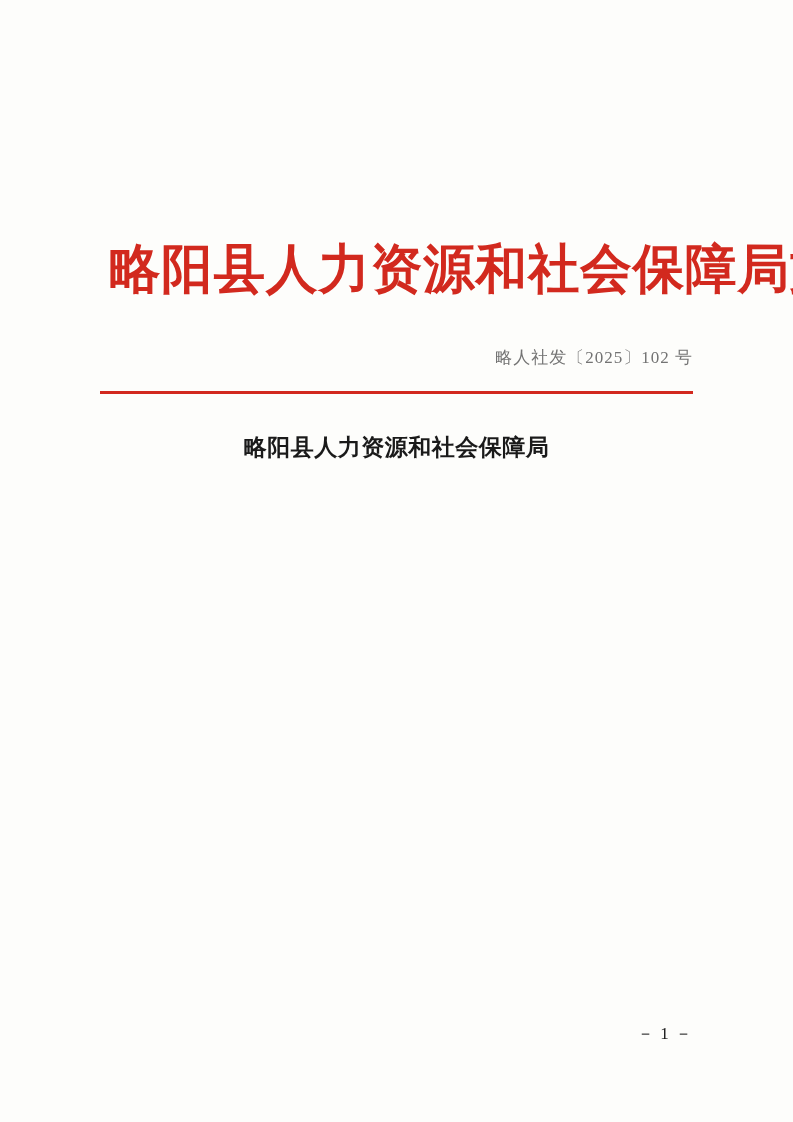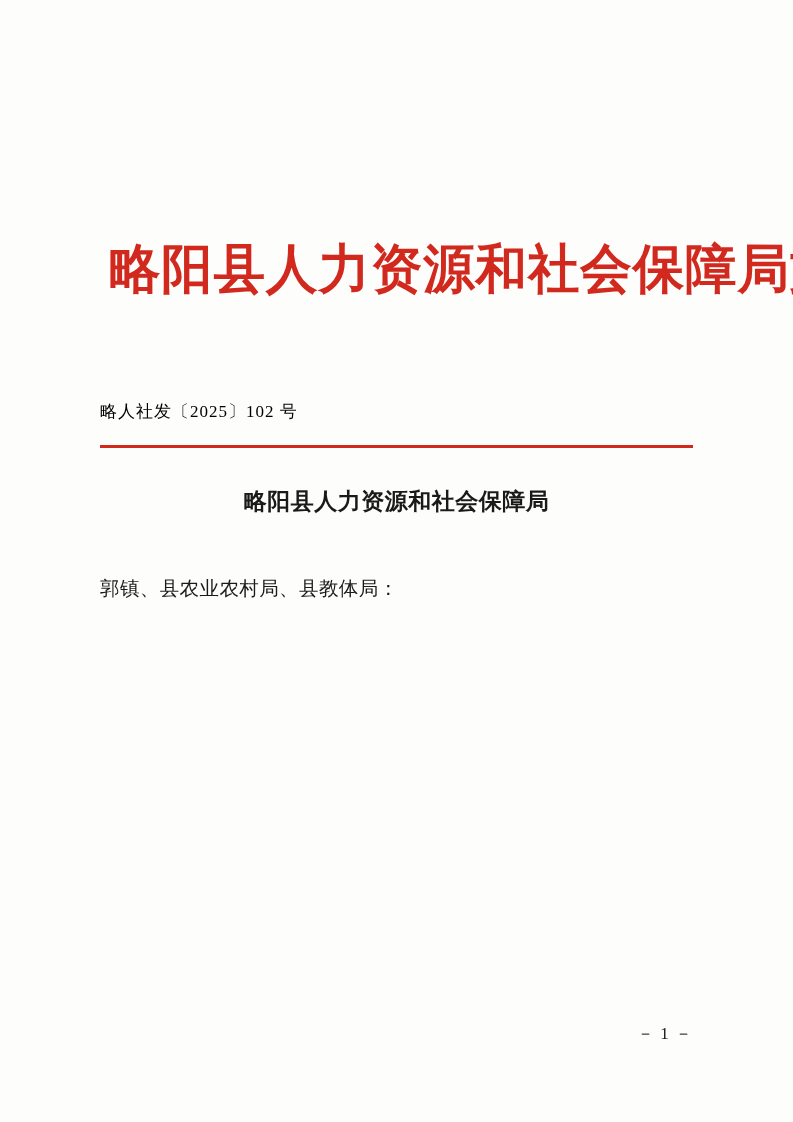--- a/index.html
+++ b/index.html
@@ -38,25 +38,25 @@
     font-family: "Liberation Serif", "DejaVu Serif", serif;
     font-weight: bold;
     font-size: 53px;
     letter-spacing: 1px;
     line-height: 1.1;
     white-space: nowrap;
     transform: scaleX(0.97);
   }
 
   .doc-number {
-    margin-top: 102px;
-    text-align: left;
+    margin-top: 48px;
+    text-align: right;
     font-size: 17px;
     letter-spacing: 1px;
-    color: #000000;
+    color: #737373;
   }
 
   .red-rule {
     margin-top: 22px;
     height: 3px;
     background: #d2291e;
     width: 100%;
   }
 
   
@@ -108,19 +108,18 @@
     </div>
 
     <div class="doc-number">略人社发〔2025〕102 号</div>
 
     <div class="red-rule"></div>
 
     <div class="doc-title">
       <div>略阳县人力资源和社会保障局</div>
     </div>
 
-    <div class="recipient">郭镇、县农业农村局、县教体局：</div>
 
 
   </div>
 
   <div class="page-number">－ 1 －</div>
 </div>
 
 </body></html>

